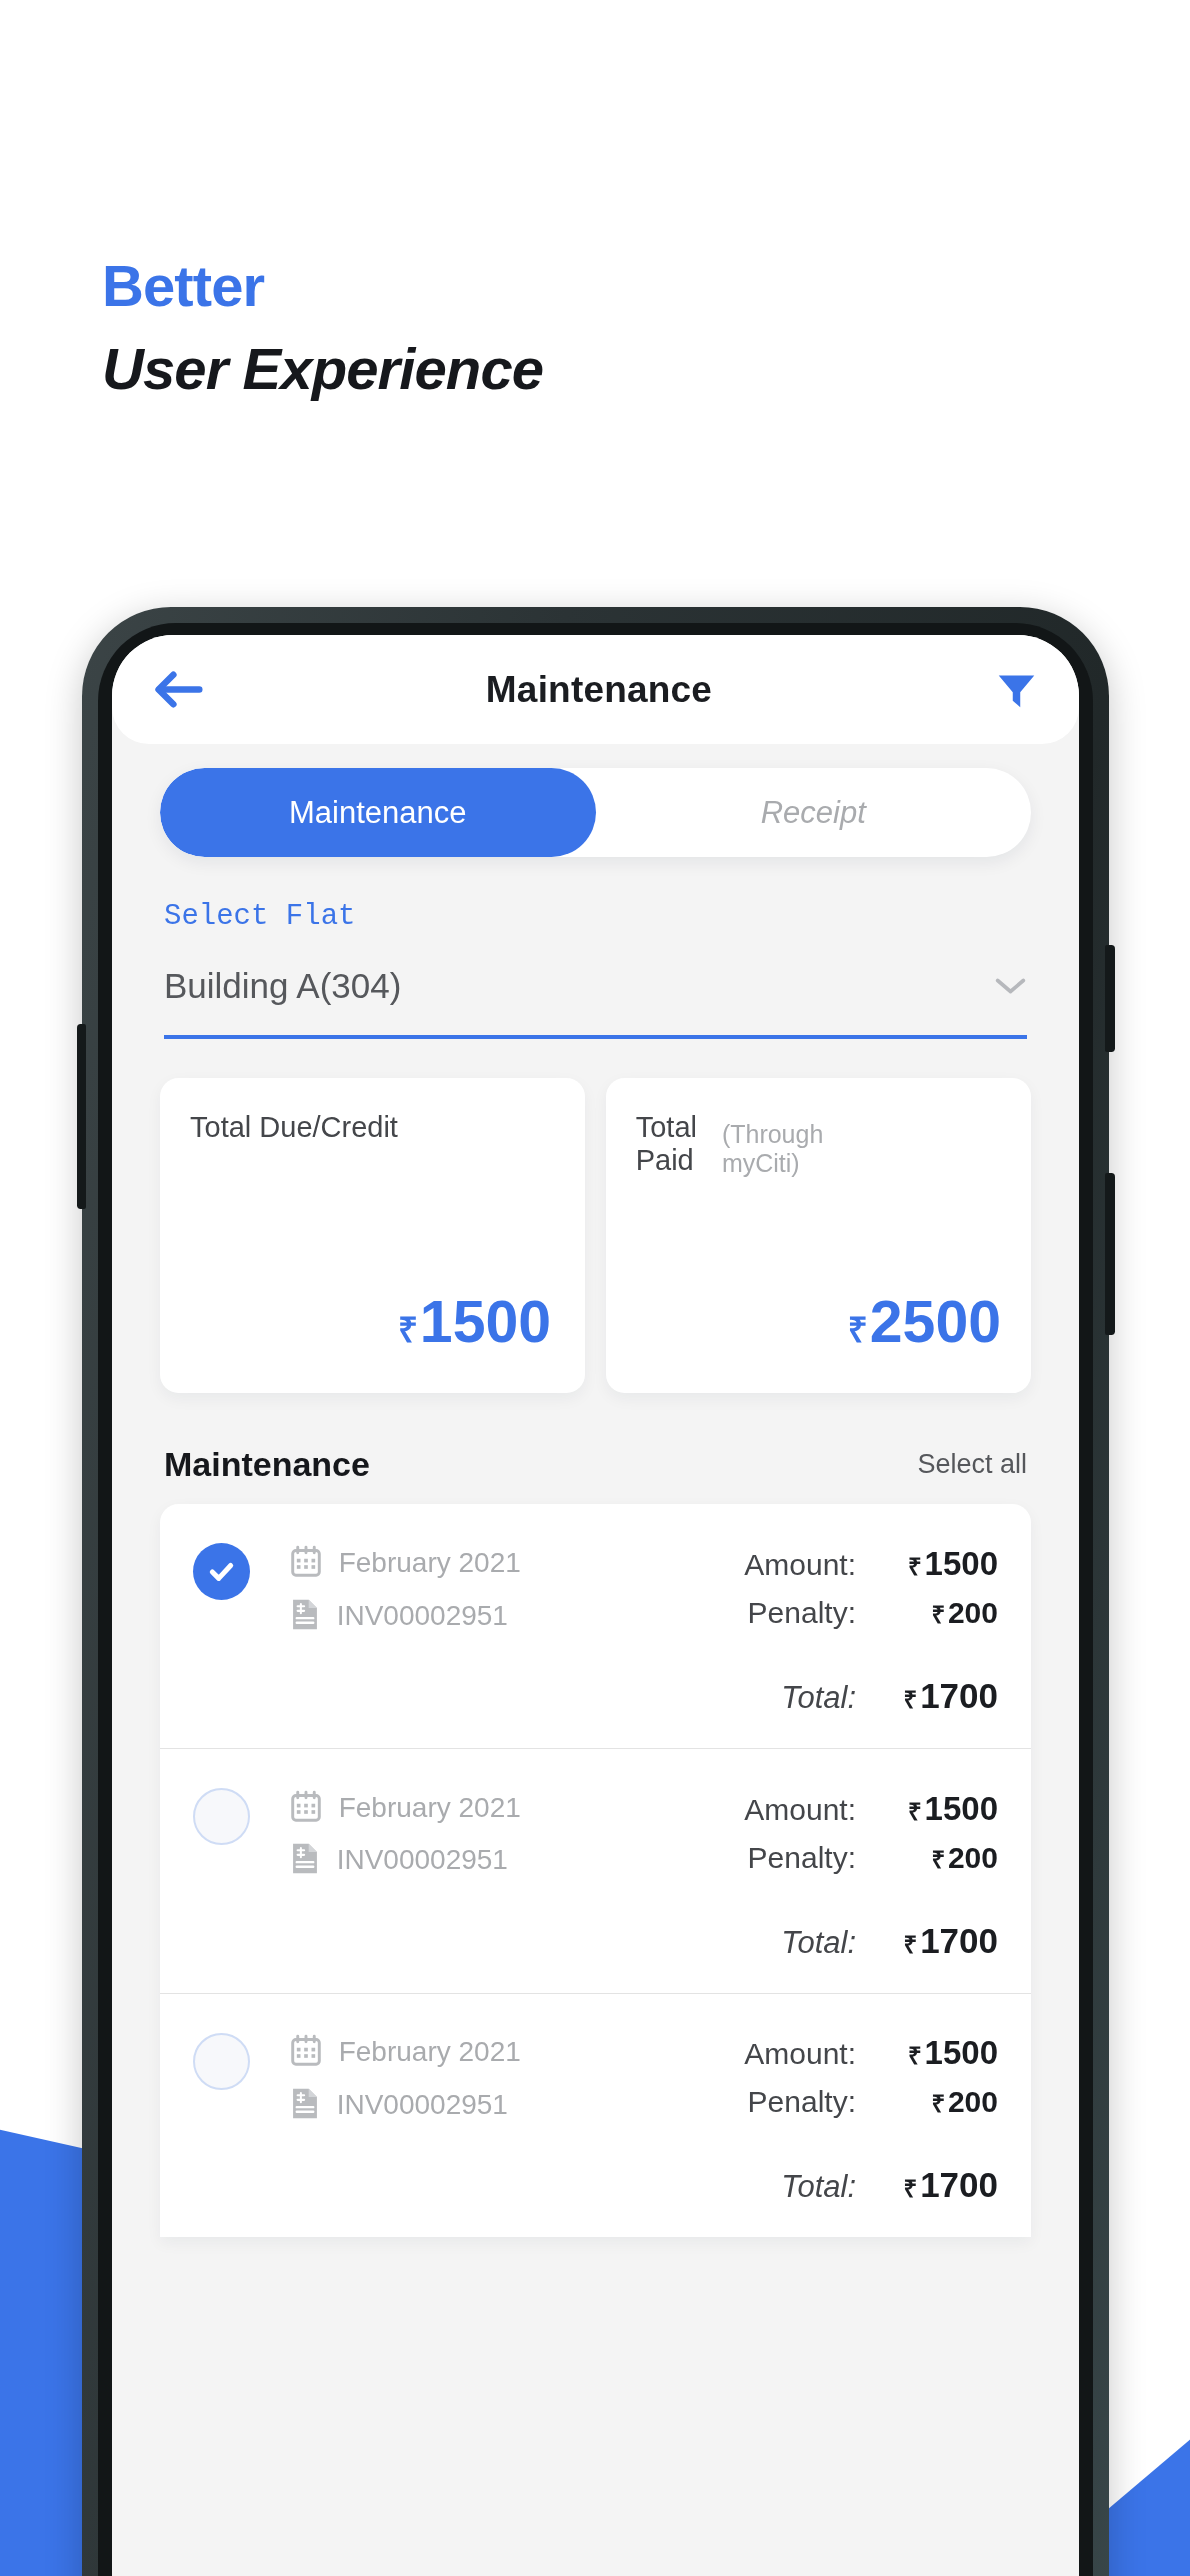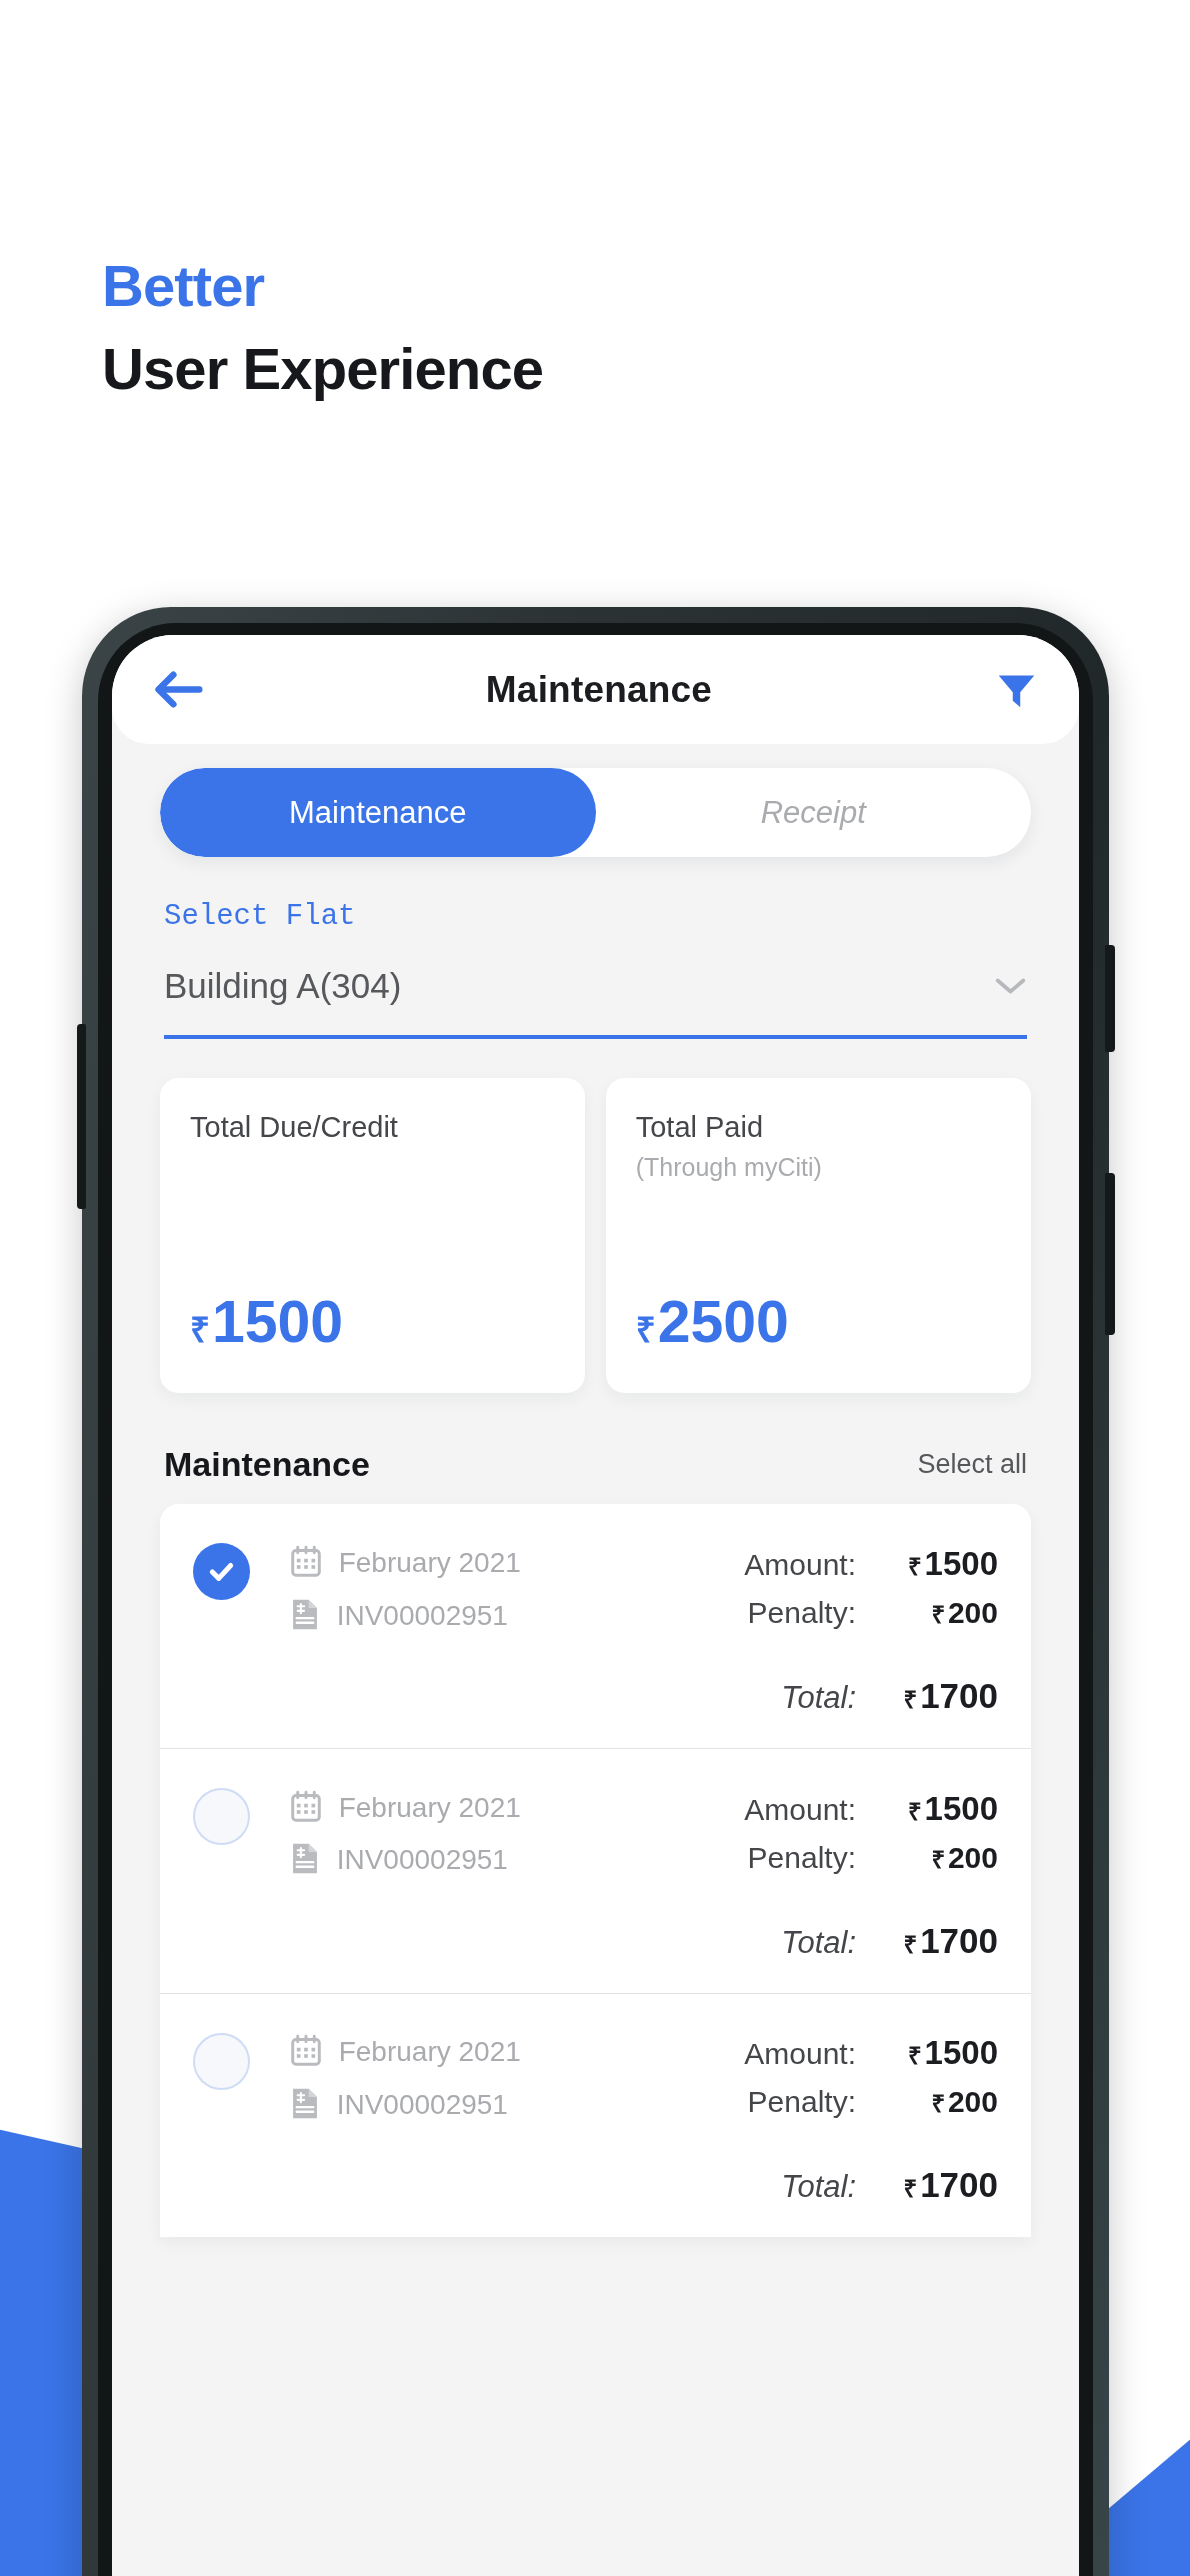--- a/index.html
+++ b/index.html
@@ -28,21 +28,21 @@
   
   .headline{
     position:absolute; left:102px; top:255px; z-index:5;
   }
   .headline .line1{
     font-size:58px; font-weight:bold; color:#3b74e8; letter-spacing:-0.9px;
     line-height:1.08;
   }
   .headline .line2{
     font-size:58px; font-weight:bold; color:#16181c; letter-spacing:-0.9px;
-    line-height:1.08; margin-top:20.4px;
+    line-height:1.08; margin-top:20.4px;font-style:italic;
   }
 
   
   .device{
     position:absolute; left:82px; top:607px; width:1027px; height:2031px;
     z-index:3;
   }
   .device-frame{
     position:absolute; inset:0;
     background:linear-gradient(100deg,#3b4446 0%,#2b3335 35%,#212829 75%,#39474a 100%);
@@ -139,21 +139,21 @@
     padding-bottom:29px; border-bottom:4.6px solid #3b74e8;
   }
   .select-value{ font-size:35px; color:#56585c; }
   .chev svg{ display:block; }
 
   
   .cards{ padding:39px 48px 0; display:flex; gap:20.4px; }
   .card{
     flex:1; background:#fff; border-radius:18.5px; padding:33px 30px 37px;
     min-height:315px; box-shadow:0 5.6px 15px rgba(20,30,60,.05);
-    display:flex; flex-direction:column;
+    display:flex; flex-direction:row;
   }
   .card-title{ font-size:29px; color:#44464a; }
   .card-sub{ font-size:25px; color:#a9abae; margin-top:9.3px; }
   .card-amount{
     margin-top:auto; font-size:59px; font-weight:bold; color:#3b74e8;
     display:flex; align-items:baseline;
   }
   .card-amount .rs{ font-size:35px; font-weight:bold; margin-right:1.9px; }
 
   

